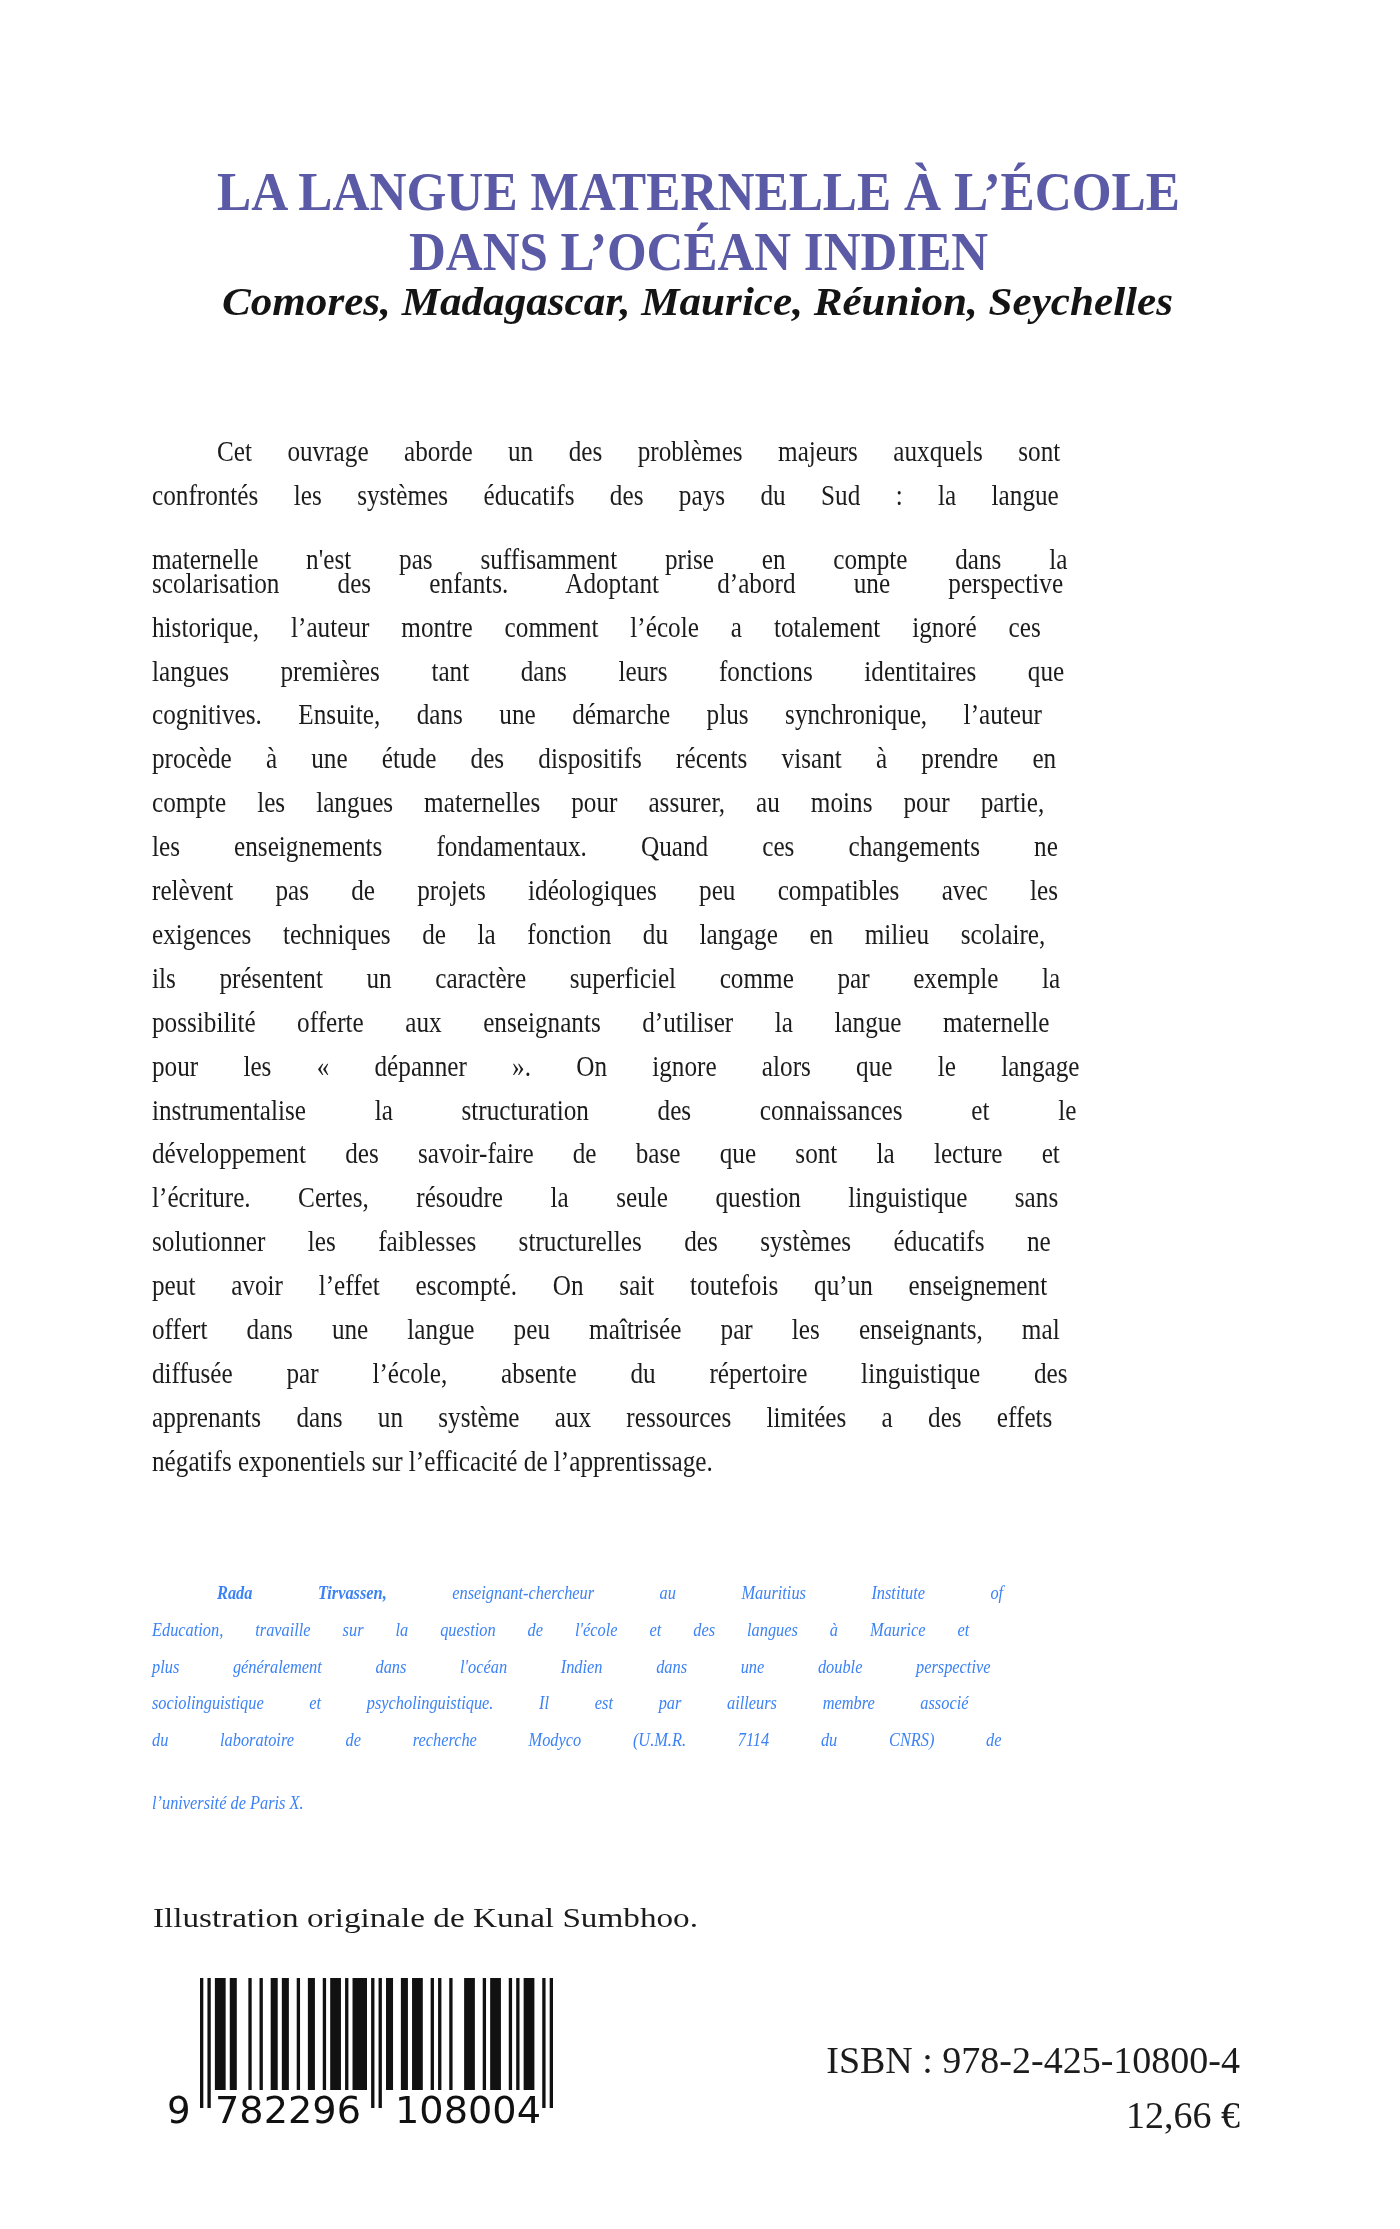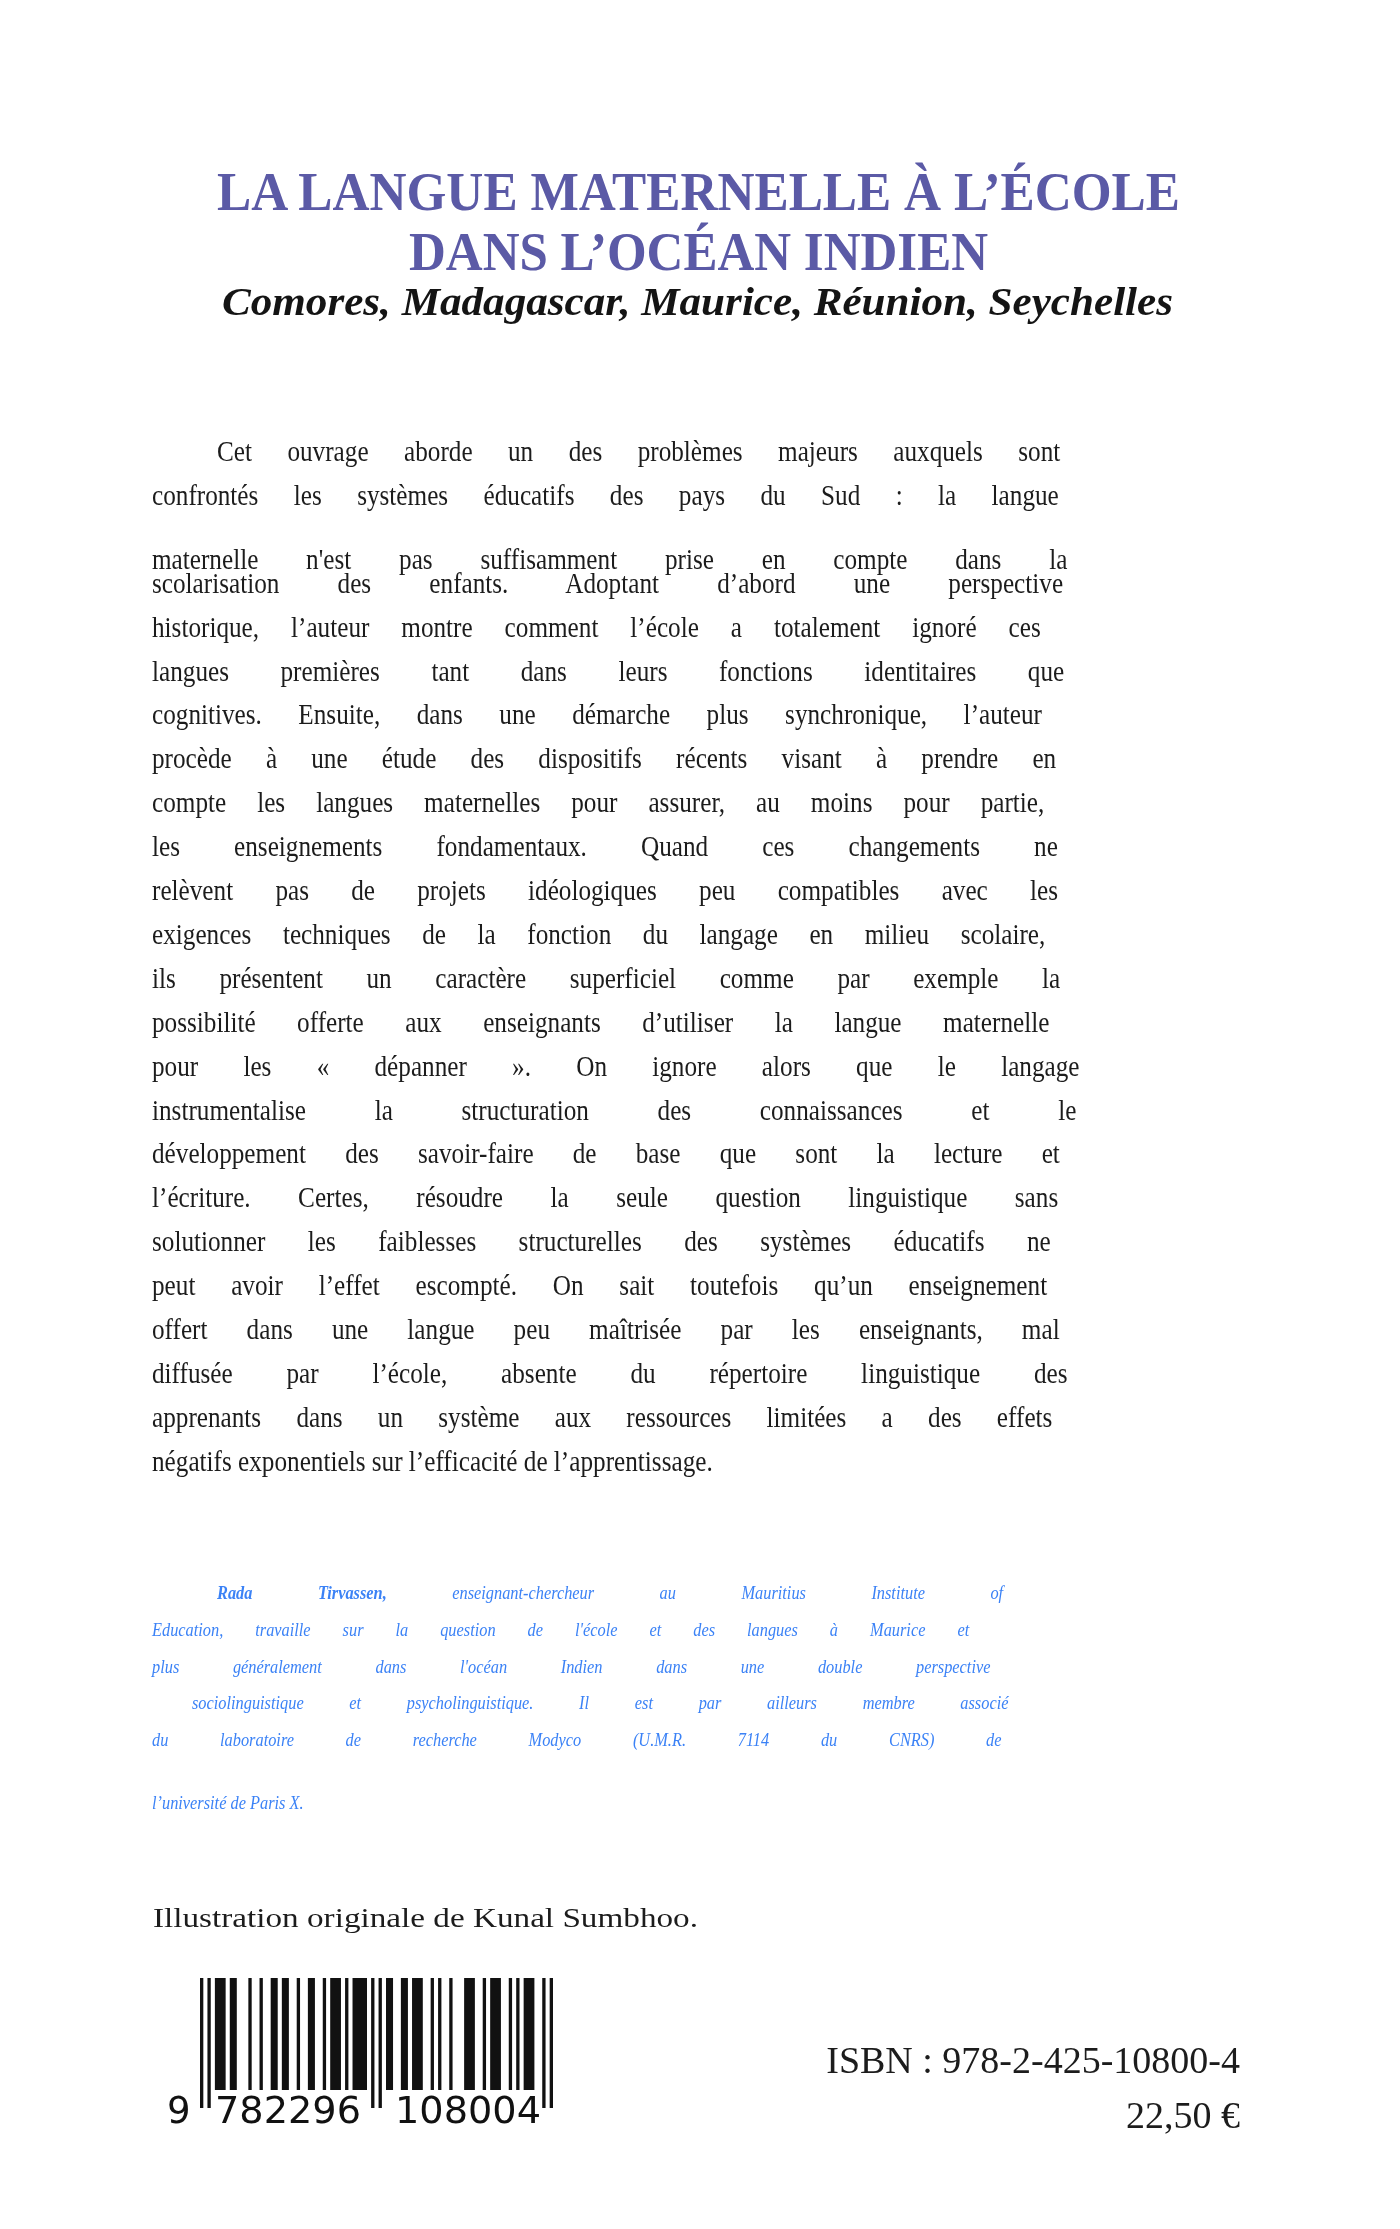--- a/index.html
+++ b/index.html
@@ -128,21 +128,21 @@
 
 <div id="bio">
   <div class="bio-line" style="top: 1583px; left: 217px; width: 1006px;">
     <span class="inner" style="transform: scaleX(0.86); word-spacing: 71.4066px;">
       <span class="bio-name">Rada Tirvassen,</span>
       <span>enseignant-chercheur au Mauritius Institute of</span>
     </span>
   </div>
 <div class="bio-line" style="top: 1619.8px;"><span class="inner" style="transform: scaleX(0.86); word-spacing: 32.4548px;">Education, travaille sur la question de l'école et des langues à Maurice et</span></div>
     <div class="bio-line" style="top: 1656.6px;"><span class="inner" style="transform: scaleX(0.86); word-spacing: 57.6452px;">plus généralement dans l'océan Indien dans une double perspective</span></div>
-    <div class="bio-line" style="top: 1693.4px; margin-left: 40px;"><span class="inner" style="transform: scaleX(0.86); word-spacing: 48.3737px;">sociolinguistique et psycholinguistique. Il est par ailleurs membre associé</span></div>
+    <div class="bio-line" style="top: 1693.4px;"><span class="inner" style="transform: scaleX(0.86); word-spacing: 48.3737px;">sociolinguistique et psycholinguistique. Il est par ailleurs membre associé</span></div>
     <div class="bio-line" style="top: 1730.2px;"><span class="inner" style="transform: scaleX(0.86); word-spacing: 55.3895px;">du laboratoire de recherche Modyco (U.M.R. 7114 du CNRS) de</span></div>
     <div class="bio-line" style="top: 1767px; margin-top: 26px;"><span class="inner" style="transform: scaleX(0.86);">l’université de Paris X.</span></div>
   </div>
 
 <div class="fit-line credit" style="left: 153px; top: 1905px; transform: scaleX(1.22973);">Illustration originale de Kunal Sumbhoo.</div>
 
 <svg id="barcode" viewBox="0 0 420 170" xmlns="http://www.w3.org/2000/svg">
   <g id="bars">
       <rect x="50.00" y="8" width="3.32" height="130" fill="#111"></rect>
       <rect x="57.44" y="8" width="3.32" height="130" fill="#111"></rect>
@@ -174,13 +174,13 @@
       <rect x="373.64" y="8" width="10.76" height="112" fill="#111"></rect>
       <rect x="392.24" y="8" width="3.32" height="130" fill="#111"></rect>
       <rect x="399.68" y="8" width="3.32" height="130" fill="#111"></rect>
     </g>
   <text id="bc-first" x="17" y="153" font-family="DejaVu Sans, sans-serif" font-size="37" fill="#111">9</text>
   <text id="bc-left" x="65" y="153" font-family="DejaVu Sans, sans-serif" font-size="37" fill="#111" textLength="146" lengthAdjust="spacingAndGlyphs">782296</text>
   <text id="bc-right" x="245" y="153" font-family="DejaVu Sans, sans-serif" font-size="37" fill="#111" textLength="146" lengthAdjust="spacingAndGlyphs">108004</text>
 </svg>
 
 <div class="abs isbn-text" style="right:160px; top:2038px;">ISBN : 978-2-425-10800-4</div>
-<div class="abs price-text" style="right:160px; top:2093px;">22,50 €</div>
+<div class="abs price-text" style="right:160px; top:2093px;">12,66 €</div>
 
 </body></html>

